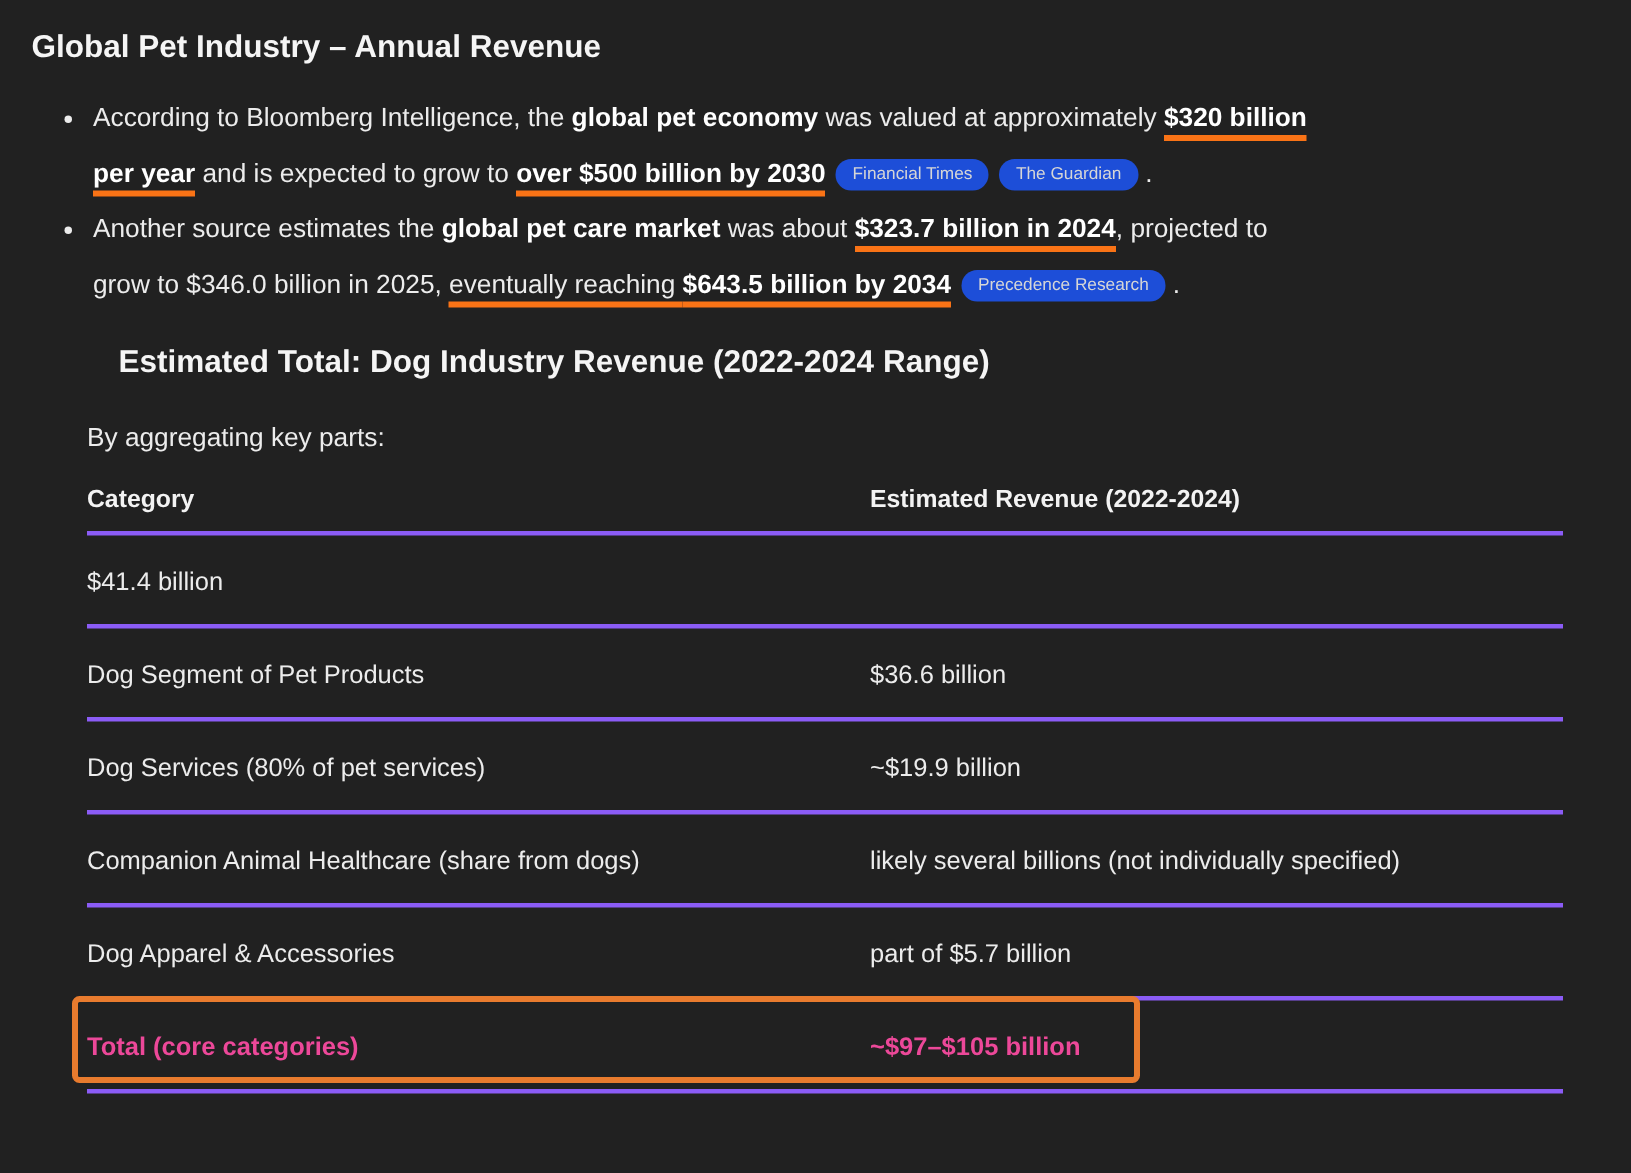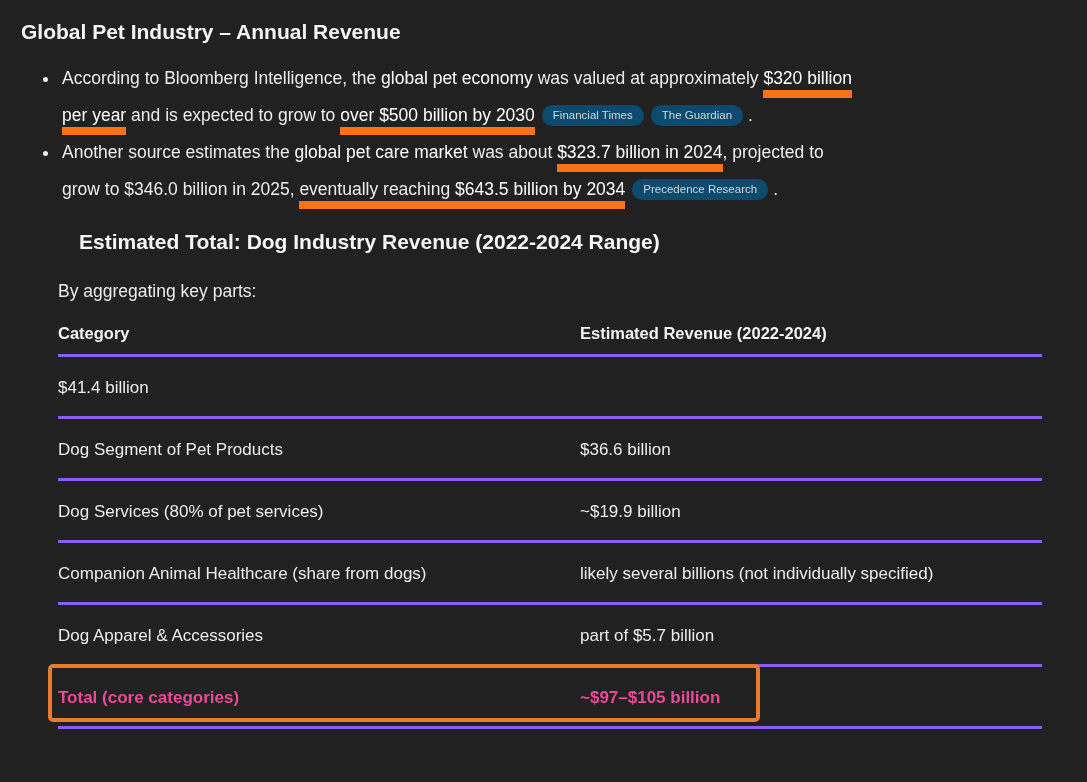--- a/index.html
+++ b/index.html
@@ -24,26 +24,26 @@
 
   ul.bullets {
     margin: 15px 0 0 0;
     padding: 0 0 0 39px;
     font-size: 17.5px;
     line-height: 37px;
     color: #ececec;
   }
   ul.bullets li { padding-left: 2px; }
 
-  .b { font-weight: 400; color: #ffffff; }
-  .hl { border-bottom: 8px solid #f97316; padding-bottom: 2px; }
+  .b { font-weight: 700; color: #ffffff; }
+  .hl { border-bottom: 4px solid #f97316; padding-bottom: 2px; }
 
   .pill {
     display: inline-block;
-    background: #0c4a6e;
+    background: #1d4ed8;
     color: #d6d6d6;
     font-size: 11.5px;
     line-height: 15px;
     padding: 3px 11px;
     border-radius: 11px;
     vertical-align: 2px;
     margin-left: 7px;
     white-space: nowrap;
     cursor: pointer;
   }

